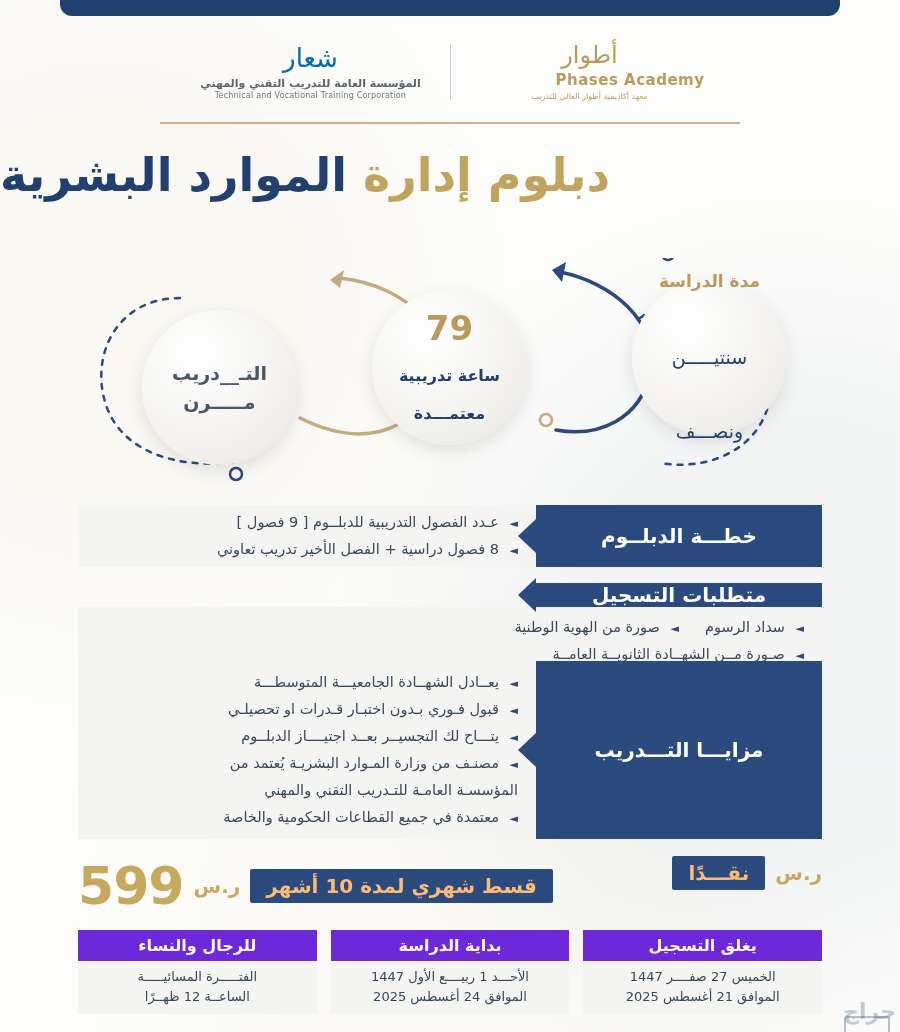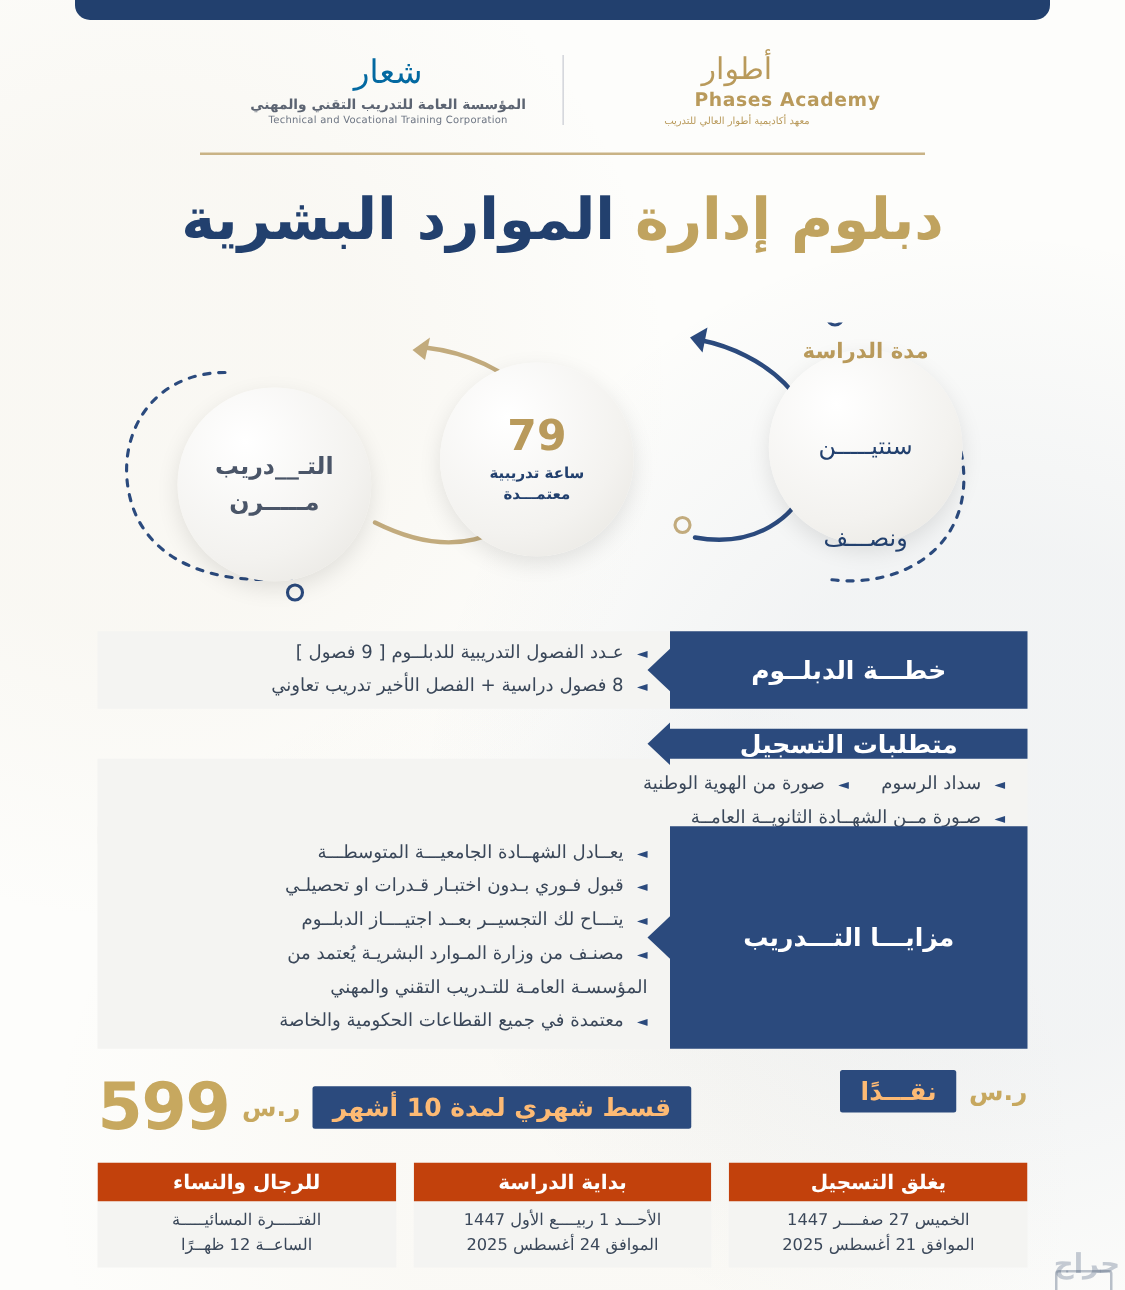--- a/index.html
+++ b/index.html
@@ -104,21 +104,21 @@
     height: 2px;
     background: #c9b386;
   }
 
   
   .title {
     position: absolute;
     top: 148px;
     left: 0;
     right: 0;
-    text-align: center;
+    text-align: left;
     font-size: 46px;
     font-weight: bold;
     color: #c0a35f;
     letter-spacing: 0px;
   }
   .title .dark { color: #22406e; }
 
   
   .circles {
     position: absolute;
@@ -134,22 +134,22 @@
     border-radius: 50%;
     background: radial-gradient(circle at 35% 28%, #ffffff 0%, #f3f2ef 62%, #e6e4df 100%);
     box-shadow: 0 6px 18px rgba(0,0,0,0.10);
     display: flex;
     flex-direction: column;
     align-items: center;
     justify-content: center;
     text-align: center;
     line-height: 1.35;
   }
-  .circle-right { top: 22px; right: 130px; }
-  .circle-mid   { top: 32px; left: 352px; }
+  .circle-right { top: 22px; right: 113px; }
+  .circle-mid   { top: 32px; left: 372px; gap: 16px; }
   .circle-left  { top: 52px; left: 142px; }
 
   .c-head {
     font-size: 17px;
     font-weight: bold;
     color: #b99a5b;
     margin-bottom: 4px;
   }
   .c-body {
     font-size: 19px;
@@ -159,21 +159,21 @@
     margin-top: 48px;
   }
   .c-num {
     font-size: 34px;
     font-weight: bold;
     color: #b99a5b;
     line-height: 1;
     margin-bottom: 4px;
   }
   .c-sub {
-    font-size: 12px;
+    font-size: 16px;
     font-weight: bold;
     color: #22406e;
     letter-spacing: 1px;
   }
   .c-plain {
     font-size: 19px;
     font-weight: bold;
     color: #4a5568;
     letter-spacing: 2px;
     line-height: 1.5;
@@ -298,21 +298,21 @@
     display: flex;
     gap: 14px;
   }
   .card {
     flex: 1;
     background: #f4f4f2;
     text-align: center;
     overflow: hidden;
   }
   .card-head {
-    background: #c2410c;
+    background: #6d28d9;
     color: #fff;
     font-size: 16px;
     font-weight: bold;
     padding: 6px 4px;
   }
   .card-body {
     padding: 6px 6px 8px;
     font-size: 13px;
     color: #3a4759;
     line-height: 1.5;

